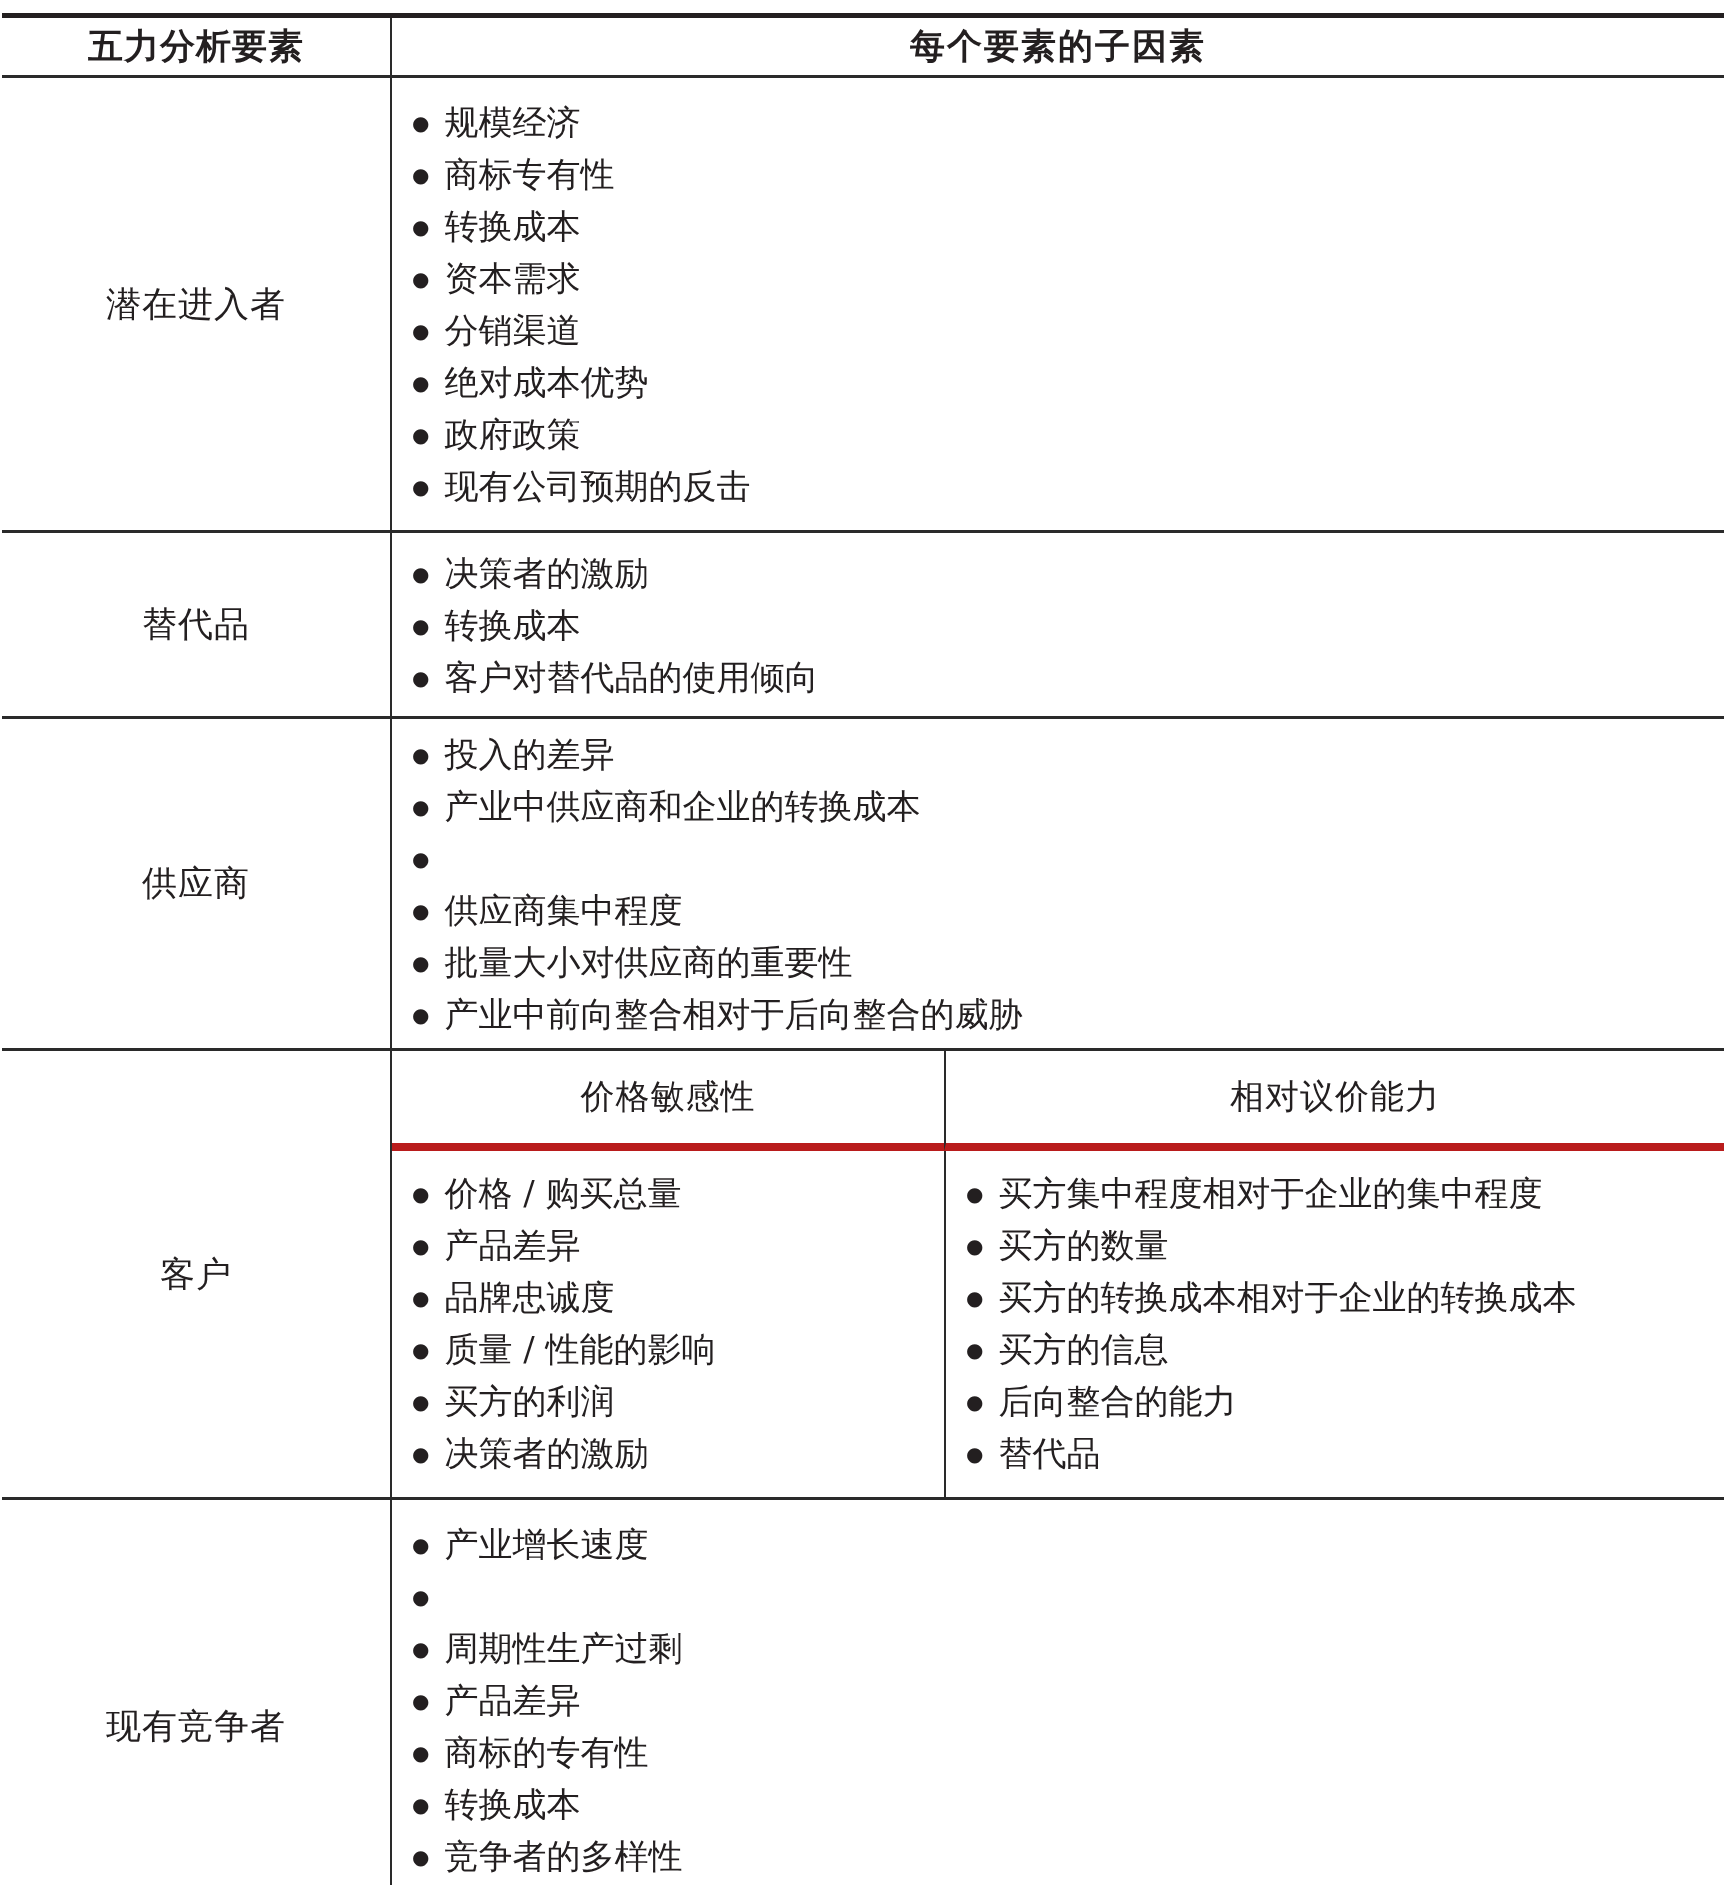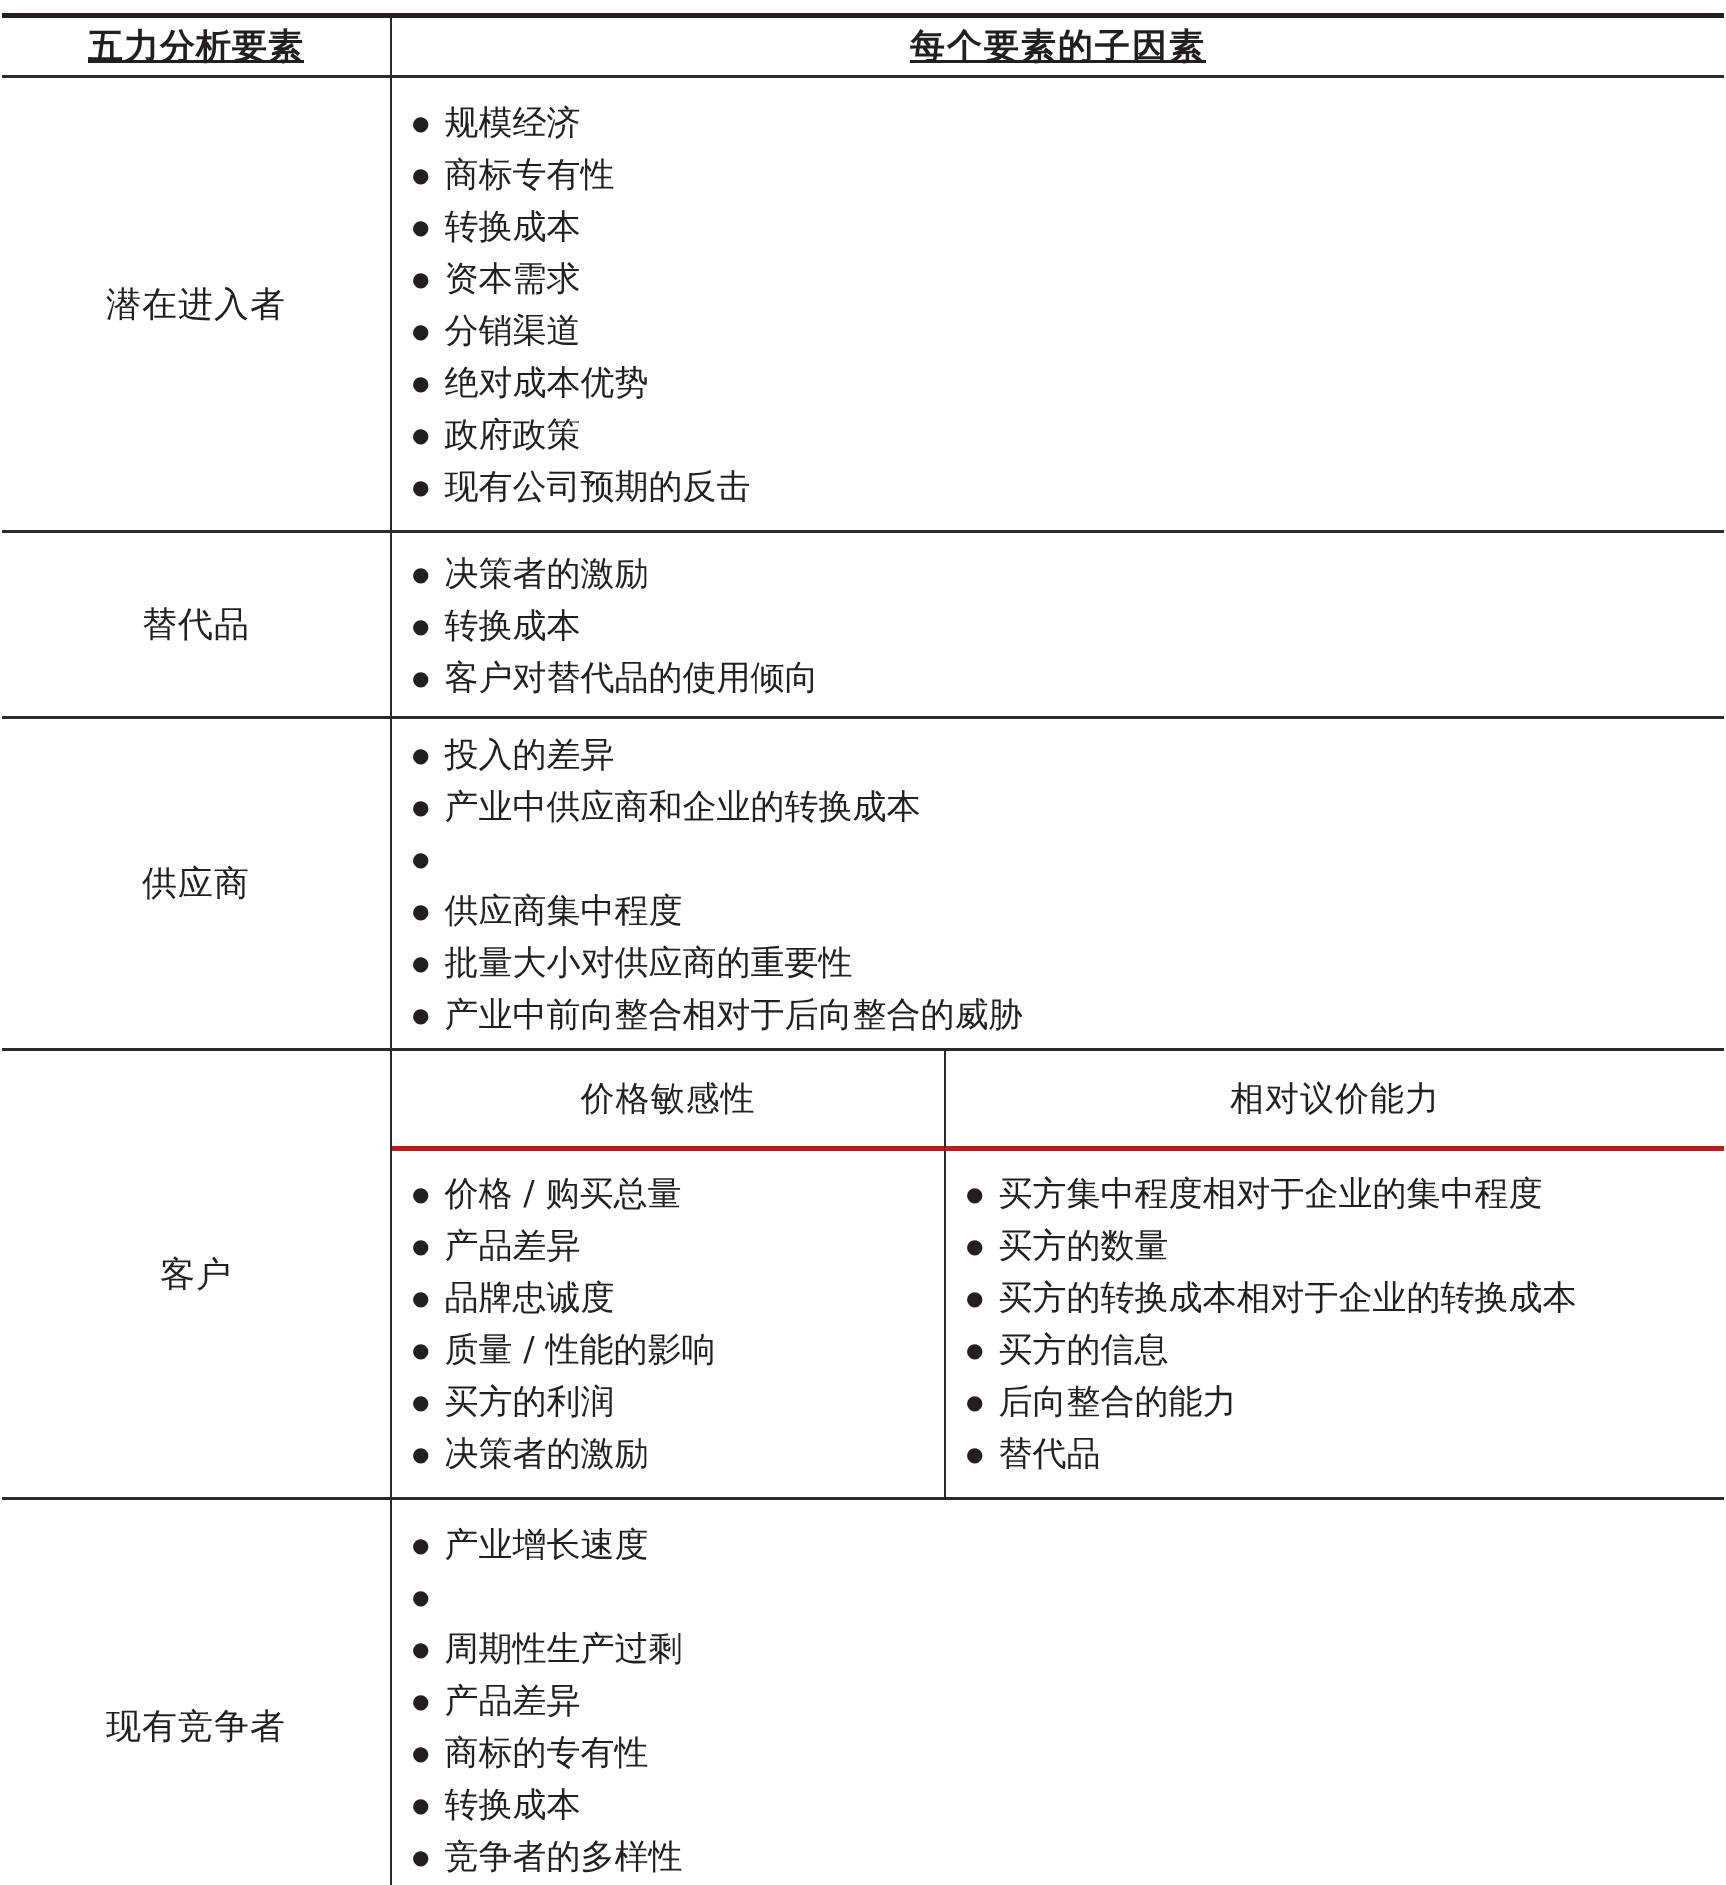--- a/index.html
+++ b/index.html
@@ -30,21 +30,20 @@
 
   .header-row { min-height: 57px; }
   .header-cell {
     display: flex;
     align-items: center;
     justify-content: center;
     font-family: "Liberation Sans", "DejaVu Sans", sans-serif;
     font-weight: 600;
     font-size: 35px;
     letter-spacing: 2px;
-    text-decoration: underline;
   }
 
   .label-cell {
     display: flex;
     align-items: center;
     justify-content: center;
     font-size: 35px;
     letter-spacing: 1px;
     text-align: center;
   }
@@ -77,21 +76,21 @@
     grid-template-columns: 552px 1fr;
     grid-template-rows: 100px auto;
     box-sizing: border-box;
   }
   .subheader {
     display: flex;
     align-items: center;
     justify-content: center;
     font-size: 34px;
     letter-spacing: 1px;
-    border-bottom: 5px solid #b91c1c;
+    border-bottom: 8px solid #b91c1c;
     box-sizing: border-box;
   }
   .subcontent {
     padding: 16px 10px 18px 20px;
     box-sizing: border-box;
   }
   .sub-right { border-left: 2px solid #2a2a2a; }
 
   
   .row-entrants  .content-cell { padding-top: 18px; padding-bottom: 18px; }

